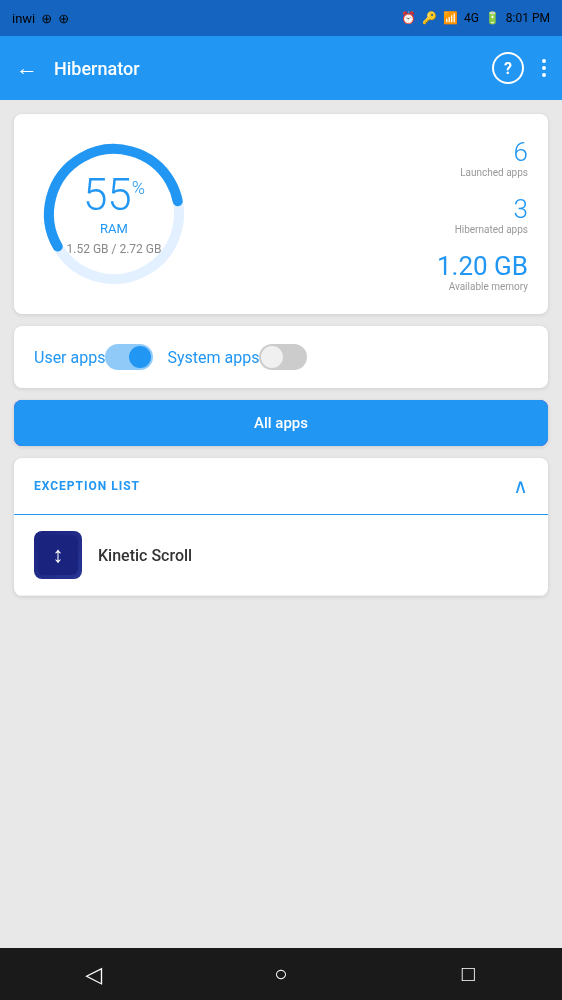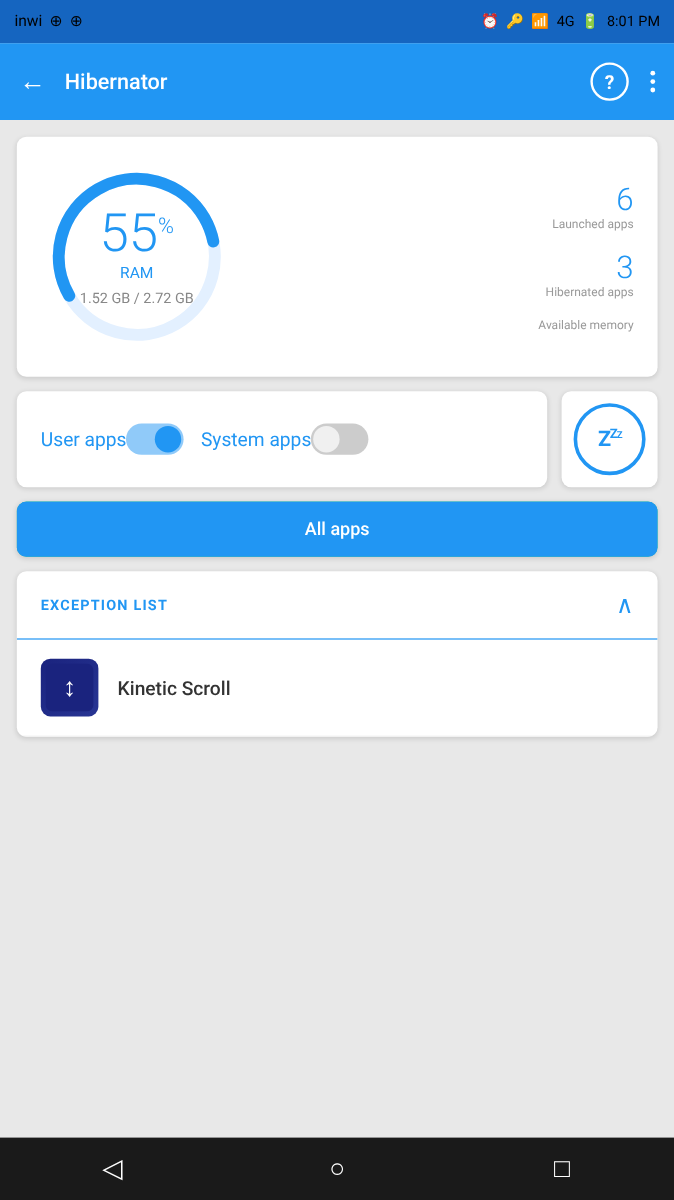--- a/index.html
+++ b/index.html
@@ -208,21 +208,21 @@
       border: 3px solid #2196F3;
       display: flex;
       align-items: center;
       justify-content: center;
       color: #2196F3;
       font-size: 20px;
     }
 
     
     .tab-bar {
-      background: #14b8a6;
+      background: #6d28d9;
       border-radius: 8px;
       display: flex;
       overflow: hidden;
       box-shadow: 0 1px 4px rgba(0,0,0,0.12);
     }
     .tab-item {
       flex: 1;
       padding: 14px 0;
       text-align: center;
       font-size: 15px;
@@ -361,20 +361,21 @@
     <div class="stats-right">
       <div class="stat-item">
         <div class="stat-number">6</div>
         <div class="stat-desc">Launched apps</div>
       </div>
       <div class="stat-item">
         <div class="stat-number">3</div>
         <div class="stat-desc">Hibernated apps</div>
       </div>
       <div class="stat-item">
+        <div class="stat-memory-number">1.20 GB</div>
         <div class="stat-desc">Available memory</div>
       </div>
     </div>
   </div>
 
   <div class="toggle-card-row">
     <div class="toggle-card">
 
       <div class="toggle-row">
         <span class="toggle-label">User apps</span>
@@ -384,25 +385,20 @@
       </div>
 
       <div class="toggle-row">
         <span class="toggle-label">System apps</span>
         <div class="toggle-switch off">
           <div class="toggle-thumb"></div>
         </div>
       </div>
     </div>
 
-    <div class="sleep-button">
-      <div class="sleep-circle">
-        <span style="font-size:18px; font-weight:bold; letter-spacing:-1px;">Z<sup style="font-size:11px">Z</sup><sup style="font-size:8px; vertical-align:super;">Z</sup></span>
-      </div>
-    </div>
   </div>
 
   <div class="tab-bar">
     <div class="tab-item active">All apps</div>
   </div>
 
   <div class="exception-card">
     <div class="exception-header">
       <span class="exception-title">Exception List</span>
       <span class="exception-chevron">∧</span>

